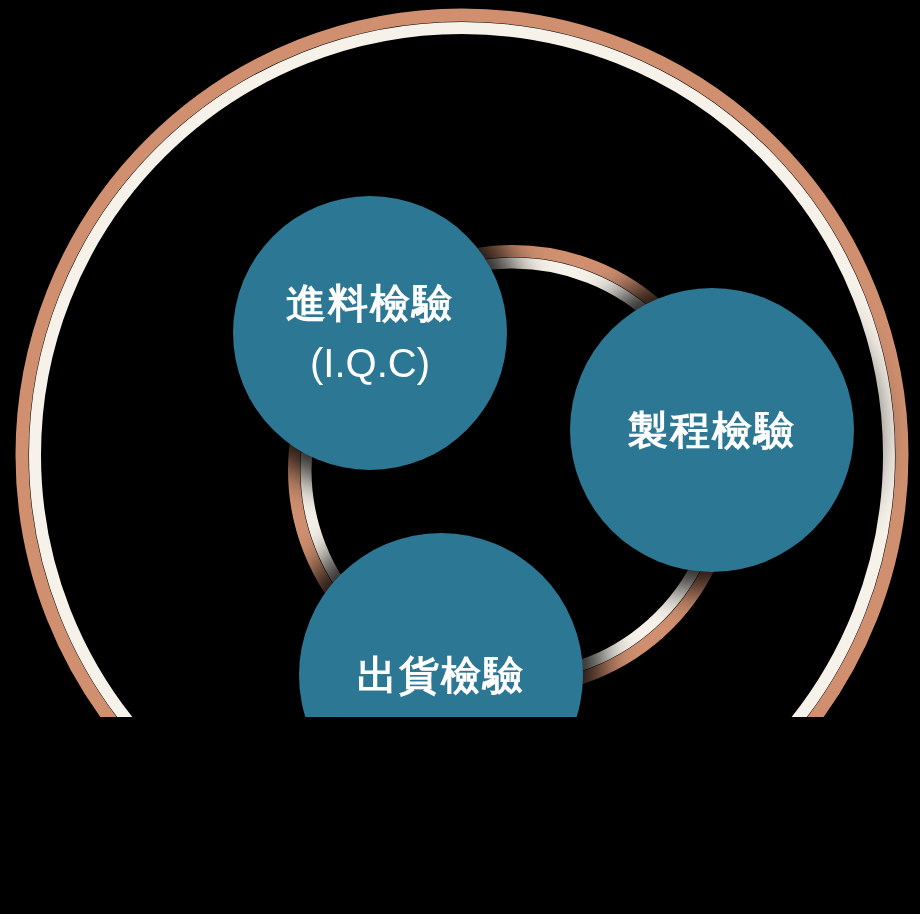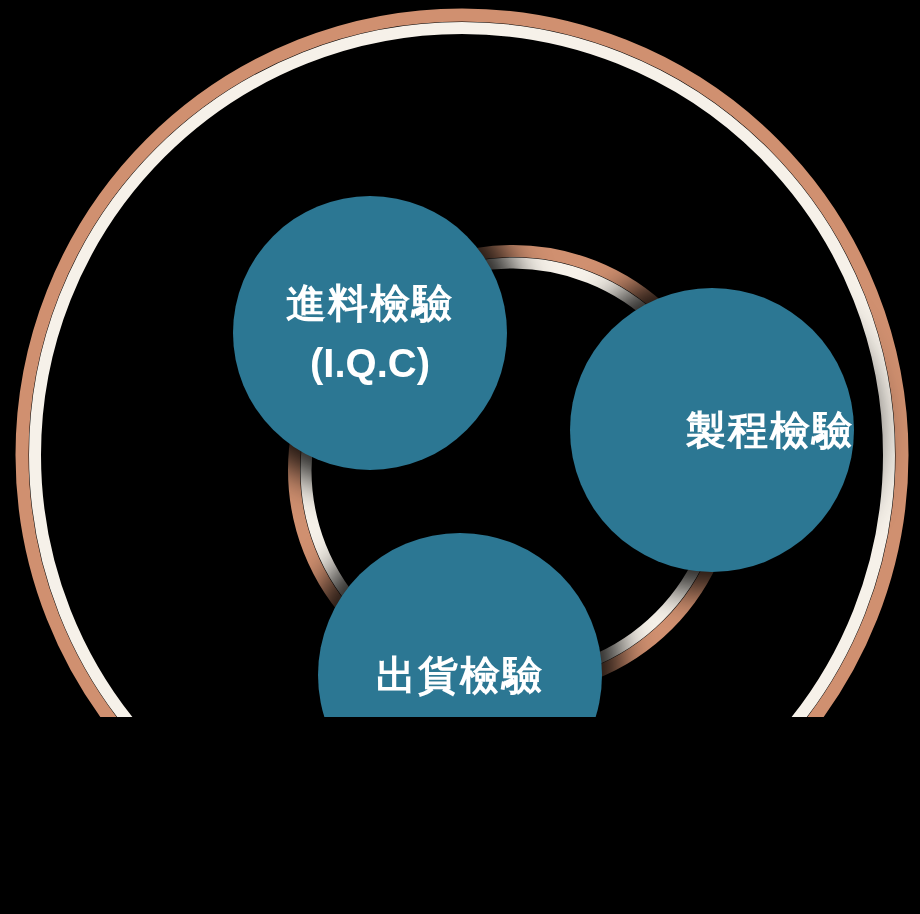--- a/index.html
+++ b/index.html
@@ -37,28 +37,28 @@
     color:var(--text);
     font-size:40px;
     font-weight:700;
     letter-spacing:2px;
     line-height:1.1;
     white-space:nowrap;
   }
   .bubble-subtitle{
     color:var(--text);
     font-size:40px;
-    font-weight:700;
+    font-weight:400;
     line-height:1.1;
     margin-top:16px;
     white-space:nowrap;
   }
   .bubble-iqc {left:233px;top:196px;width:274px;height:274px;}
-  .bubble-ipqc{left:570px;top:288px;width:284px;height:284px;align-items:flex-end;}
-  .bubble-oqc {left:318px;top:533px;width:284px;height:284px;}
+  .bubble-ipqc{left:570px;top:288px;width:284px;height:284px;}
+  .bubble-oqc {left:299px;top:533px;width:284px;height:284px;}
 </style>
 </head>
 <body>
 
 <div class="canvas">
 
   <svg class="rings" viewBox="0 0 920 914" aria-hidden="true">
 
     <g>
       <circle class="ring-orange" cx="462" cy="455" r="440" stroke-width="13"></circle>

